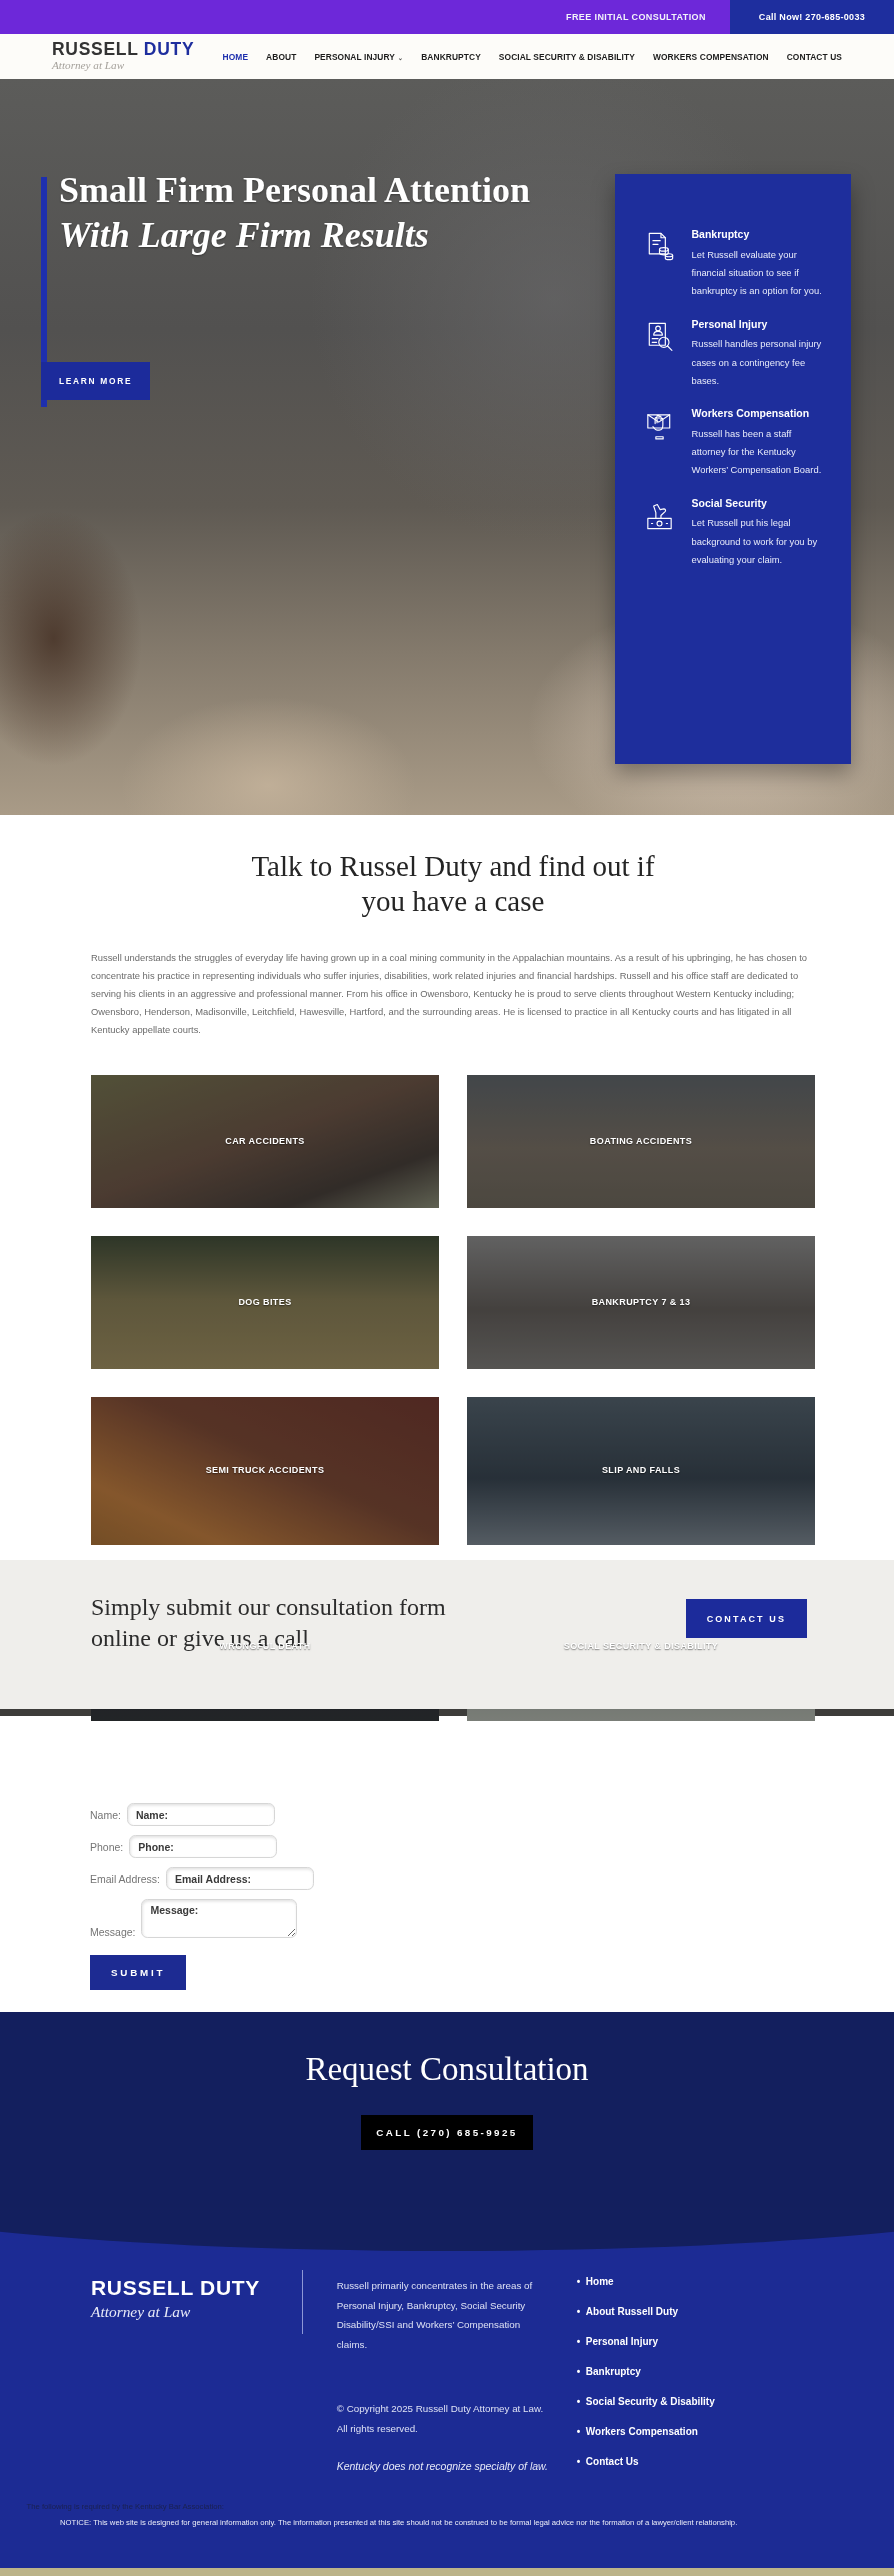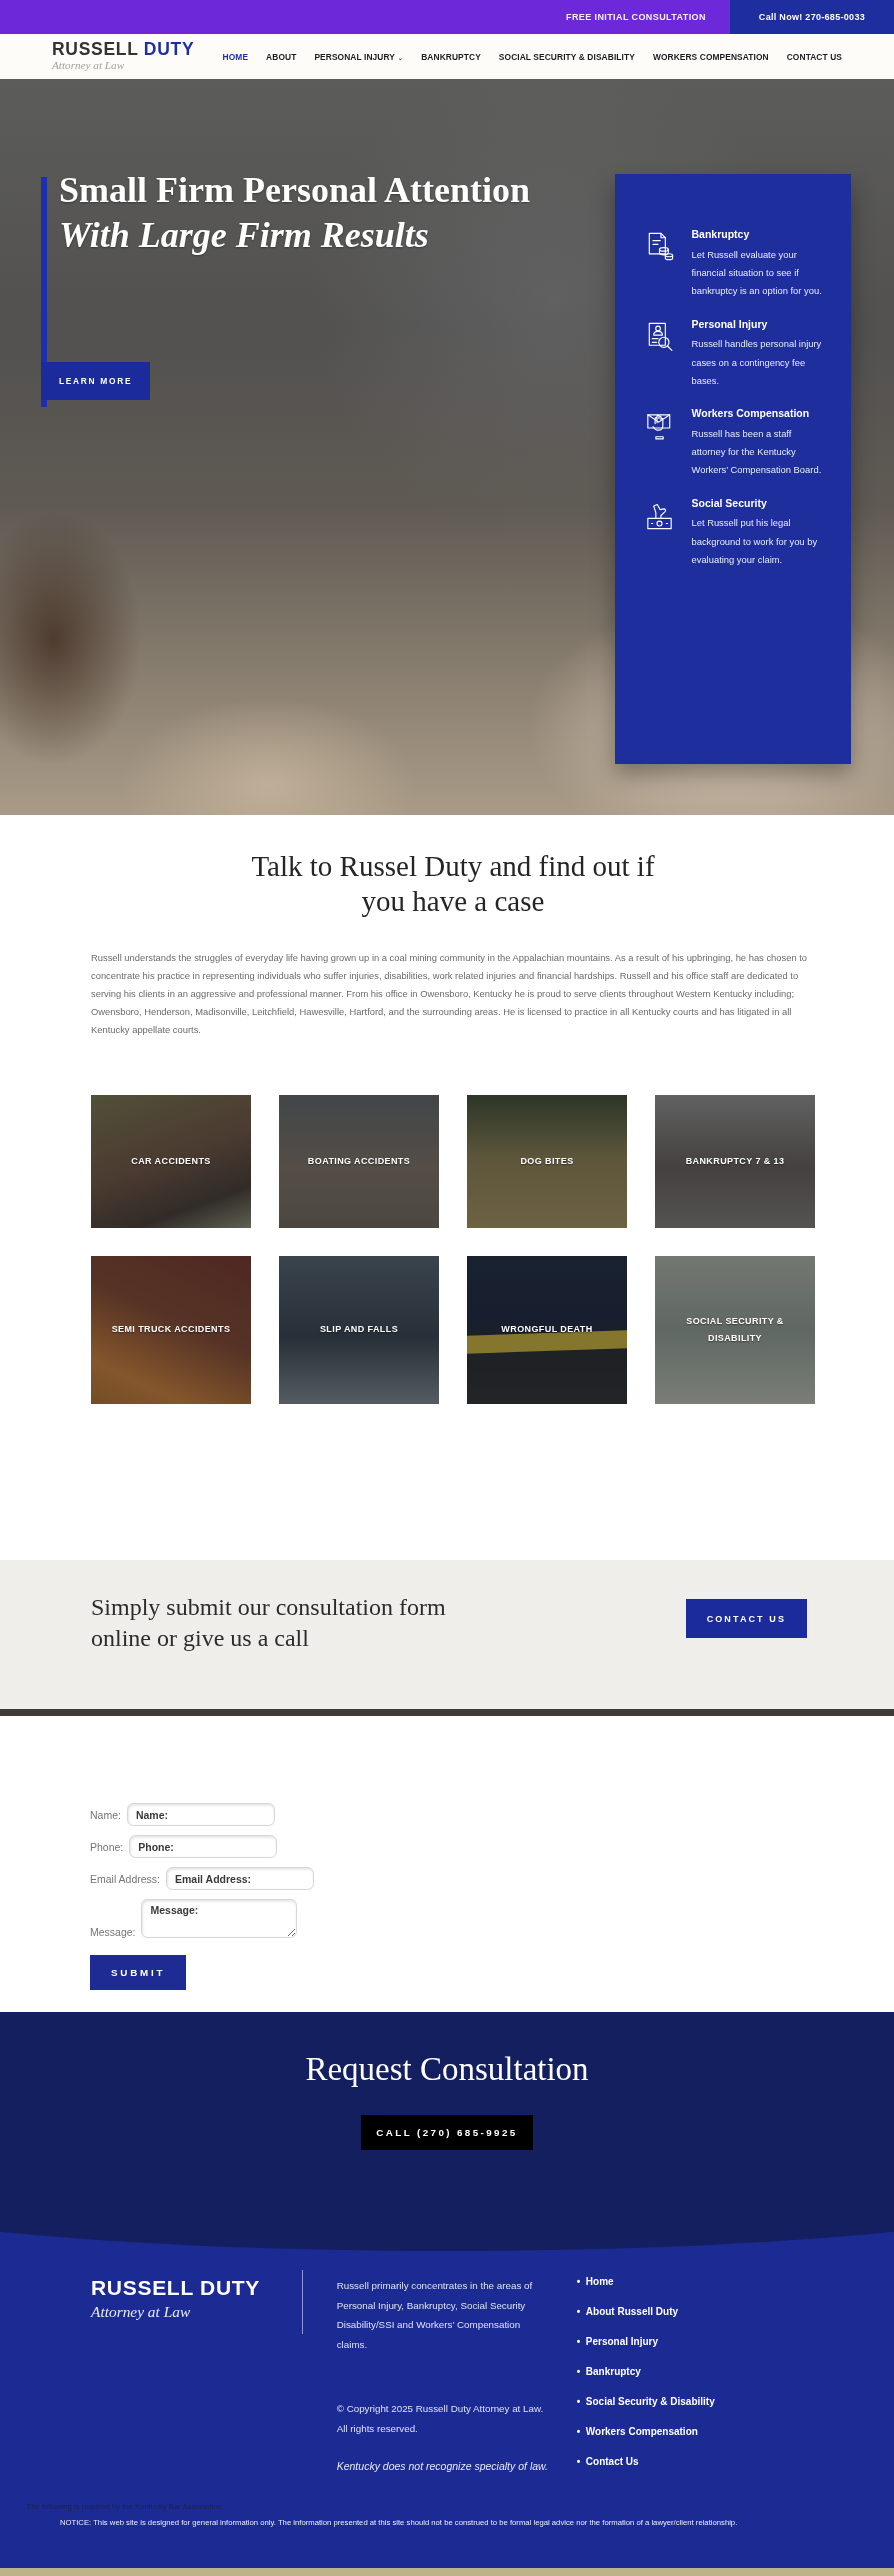--- a/index.html
+++ b/index.html
@@ -48,21 +48,21 @@
   .svc-title { color:#ffffff; font-size:10.5px; font-weight:bold; margin-bottom:5.6px; }
   .svc-text { color:#e8ebfa; font-size:9.4px; line-height:1.95; }
 
   
   .intro { background:#ffffff; padding-top:34px; height:745px;padding-left:12px; }
   .h-serif { font-family:"Liberation Serif", serif; color:#252525; font-weight:normal; }
   .intro-heading { text-align:center; font-size:29px; line-height:1.22; }
   .intro-para { width:724px; margin:29px auto 0 auto; color:#6b6b6b; font-size:9.4px; line-height:18px; }
   .practice-heading { text-align:center; font-size:28px; margin-top:63px; }
 
-  .tiles { width:724px; margin:56px auto 0 auto; display:grid; grid-template-columns:repeat(4,1fr); column-gap:15.4px; row-gap:39px;gap:28px; }
+  .tiles { width:724px; margin:36px auto 0 auto; display:grid; grid-template-columns:repeat(2,1fr); column-gap:15.4px; row-gap:39px;gap:28px; }
   .tile { position:relative; height:133px; display:flex; align-items:center; justify-content:center; text-align:center; cursor:pointer; overflow:hidden; }
   .tiles .tile:nth-child(n+5) { height:148px; }
   .tile::after { content:""; position:absolute; inset:0; background:rgba(22,22,22,.38); }
   .tile-label { position:relative; z-index:2; color:#ffffff; font-size:9px; font-weight:bold; letter-spacing:0.4px; line-height:1.9; padding:0 9.8px; text-shadow:0 0.7px 1.4px rgba(0,0,0,.5); }
   .t1 { background:linear-gradient(160deg,#77754e 0%,#6d5343 48%,#433a34 78%,#8d9078 100%); }
   .t2 { background:linear-gradient(180deg,#5e656a 0%,#7b7165 55%,#6e675a 100%); }
   .t3 { background:linear-gradient(180deg,#3d4a33 0%,#8a7f53 48%,#a3915f 100%); }
   .t4 { background:linear-gradient(180deg,#919191 0%,#615c58 55%,#7d7b78 100%); }
   .t5 { background:linear-gradient(205deg,#73342a 0%,#7e4630 45%,#c97f3a 80%,#ad7030 100%); }
   .t6 { background:linear-gradient(180deg,#51616e 0%,#33414e 55%,#7c8893 100%);text-align:center; }

